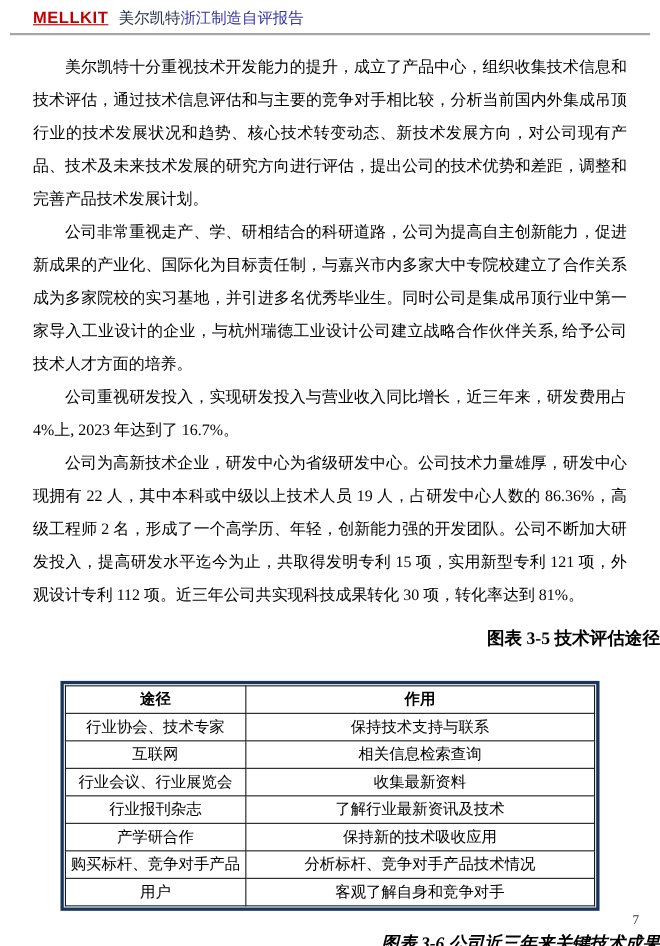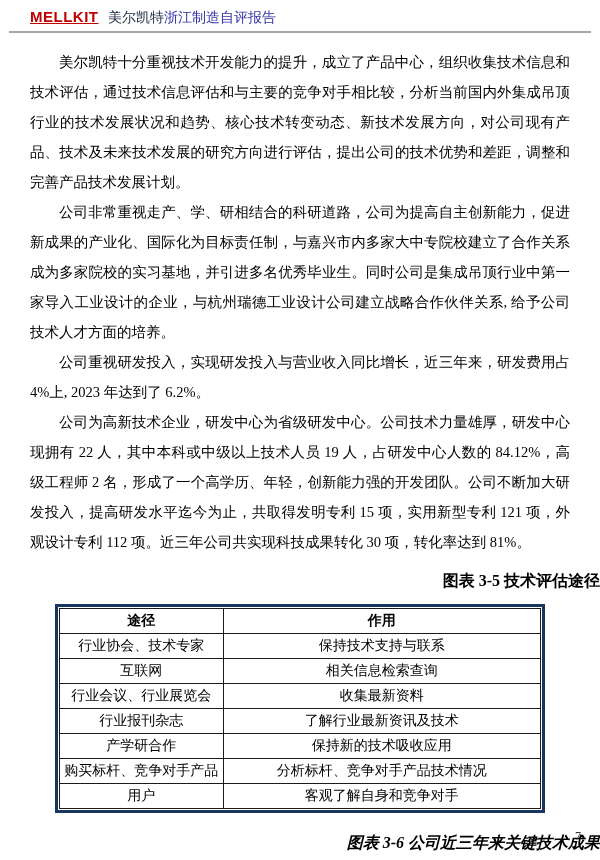--- a/index.html
+++ b/index.html
@@ -50,21 +50,21 @@
     text-align: right;
     font-weight: bold;
     font-size: 16px;
     margin: 0;
   }
   .caption-top { margin-top: 14px; }
   .caption-bottom { margin-top: 20px; font-style: italic; }
   
   .table-wrap {
     width: 482px;
-    margin: 12px auto 0 auto;
+    margin: 28px auto 0 auto;
     border: 3px solid #17365d;
     padding: 1px;
     box-sizing: content-box;
   }
   table.eval {
     width: 100%;
     border-collapse: collapse;
     border: 1px solid #17365d;
     font-size: 14px;
   }
@@ -93,22 +93,22 @@
 <div class="page">
 
   <div class="doc-header">
     <span class="brand">MELLKIT</span>
     <span class="title-dark">美尔凯特</span><span class="title-blue">浙江制造自评报告</span>
   </div>
 
   <div class="content">
     <p>美尔凯特十分重视技术开发能力的提升，成立了产品中心，组织收集技术信息和技术评估，通过技术信息评估和与主要的竞争对手相比较，分析当前国内外集成吊顶行业的技术发展状况和趋势、核心技术转变动态、新技术发展方向，对公司现有产品、技术及未来技术发展的研究方向进行评估，提出公司的技术优势和差距，调整和完善产品技术发展计划。</p>
     <p>公司非常重视走产、学、研相结合的科研道路，公司为提高自主创新能力，促进新成果的产业化、国际化为目标责任制，与嘉兴市内多家大中专院校建立了合作关系成为多家院校的实习基地，并引进多名优秀毕业生。同时公司是集成吊顶行业中第一家导入工业设计的企业，与杭州瑞德工业设计公司建立战略合作伙伴关系, 给予公司技术人才方面的培养。</p>
-    <p>公司重视研发投入，实现研发投入与营业收入同比增长，近三年来，研发费用占 4%上, 2023 年达到了 6.2%。</p>
-    <p>公司为高新技术企业，研发中心为省级研发中心。公司技术力量雄厚，研发中心现拥有 22 人，其中本科或中级以上技术人员 19 人，占研发中心人数的 84.12%，高级工程师 2 名，形成了一个高学历、年轻，创新能力强的开发团队。公司不断加大研发投入，提高研发水平迄今为止，共取得发明专利 15 项，实用新型专利 121 项，外观设计专利 112 项。近三年公司共实现科技成果转化 30 项，转化率达到 81%。</p>
+    <p>公司重视研发投入，实现研发投入与营业收入同比增长，近三年来，研发费用占 4%上, 2023 年达到了 16.7%。</p>
+    <p>公司为高新技术企业，研发中心为省级研发中心。公司技术力量雄厚，研发中心现拥有 22 人，其中本科或中级以上技术人员 19 人，占研发中心人数的 86.36%，高级工程师 2 名，形成了一个高学历、年轻，创新能力强的开发团队。公司不断加大研发投入，提高研发水平迄今为止，共取得发明专利 15 项，实用新型专利 121 项，外观设计专利 112 项。近三年公司共实现科技成果转化 30 项，转化率达到 81%。</p>
   </div>
 
   <p class="caption caption-top">图表 3-5 技术评估途径</p>
 
   <div class="table-wrap">
     <table class="eval">
       <thead>
         <tr>
           <th class="col-way">途径</th>
           <th class="col-use">作用</th>

